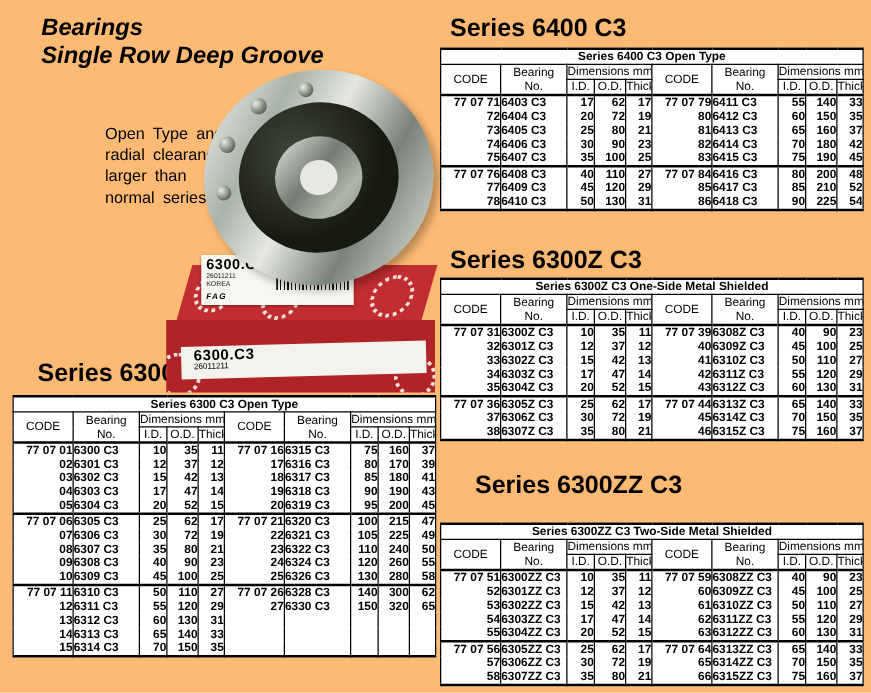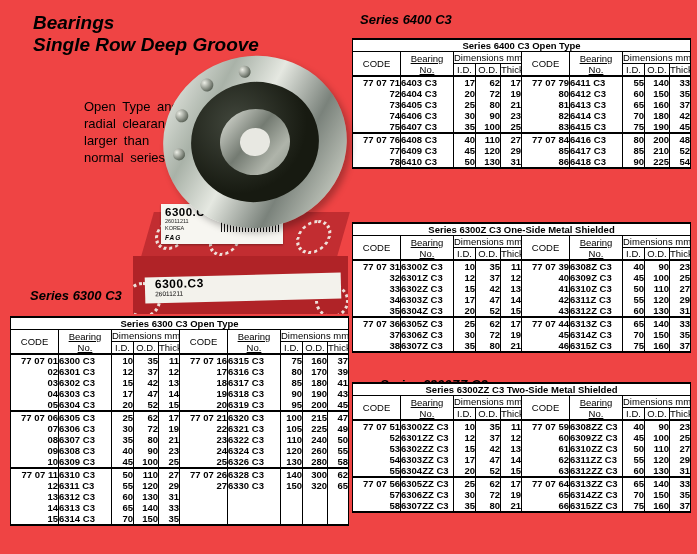--- a/index.html
+++ b/index.html
@@ -1,44 +1,44 @@
 <!DOCTYPE html>
 <html><head>
 <meta charset="utf-8">
 <style>
   html,body { margin:0; padding:0; }
   body { width:697px; height:554px; background:#ffffff; font-family:"Liberation Sans", sans-serif; color:#000; }
-  .page { position:relative; width:697px; height:554px; background:#ef4444; overflow:hidden; }
+  .page { position:relative; width:697px; height:554px; background:#fdba74; overflow:hidden; }
 
   
   .page-title { position:absolute; left:33px; top:12px; font-size:19px; font-weight:bold; font-style:italic; line-height:22px; }
-  .series-heading { position:absolute; font-size:13px; font-weight:bold; font-style:italic; white-space:nowrap;text-align:right; }
+  .series-heading { position:absolute; font-size:20px; font-weight:bold; white-space:nowrap;text-align:right; }
   .h-6300  { left:30px;  top:288px; }
   .h-6400  { left:360px; top:12px; }
   .h-6300z { left:360px; top:197px; }
   .h-6300zz{ left:380px; top:377px; }
 
   
   .description { position:absolute; left:48px; top:98px; font-size:13px; line-height:17px; word-spacing:3px;margin-left:36px; }
 
   
   table.cat { position:absolute; border-collapse:collapse; table-layout:fixed; width:338px; background:#fff; border-top:2px solid #000; border-bottom:2px solid #000; border-left:1px solid #000; border-right:1px solid #000; }
   .t-6300  { left:10px;  top:316px; }
   .t-6400  { left:352px; top:38px; }
   .t-6300z { left:352px; top:222px; }
-  .t-6300zz{ left:352px; top:382px; }
+  .t-6300zz{ left:352px; top:418px; }
   table.cat col.w-code { width:48px; }
   table.cat col.w-bear { width:53px; }
   table.cat col.w-id   { width:22px; }
   table.cat col.w-od   { width:25px; }
   table.cat col.w-th   { width:21px; }
   table.cat td { border-left:1px solid #000; border-right:1px solid #000; padding:0; overflow:hidden; white-space:nowrap; font-size:9.5px; height:11px; line-height:11px; }
   td.ttl { font-weight:bold; text-align:center; font-size:10.5px; height:16px; line-height:16px; border-bottom:1px solid #000;margin-top:43px; }
   td.hc { text-align:center; font-weight:normal; font-size:9.5px; }
-  td.hb { text-align:center; font-weight:normal; font-size:9px; line-height:10px; height:30px;text-decoration:underline; }
+  td.hb { text-align:center; font-weight:normal; font-size:9px; line-height:10px; height:30px; }
   td.hd { text-align:center; font-weight:normal; font-size:9px; height:15px; line-height:15px; border-bottom:1px solid #000; }
   td.hs { text-align:center; font-weight:normal; font-size:8.5px; height:14px; line-height:14px; border-bottom:2px solid #000; }
   td.dc { text-align:right; padding-right:3px; font-weight:bold; }
   td.db { text-align:left;  padding-left:3px;  font-weight:bold; font-size:9px; }
   td.dn { text-align:right; padding-right:4px; font-weight:bold; }
   td.first { border-top:2px solid #000; }
 
   
   .photo { position:absolute; left:133px; top:56px; width:215px; height:258px; }
   .box { position:absolute; left:0; bottom:0; width:215px; height:102px; z-index:1; }
@@ -113,20 +113,21 @@
       <span class="ball" style="left:48%;top:5%;width:12px;height:12px;"></span>
       <span class="ball" style="left:10%;top:24%;width:13px;height:13px;"></span>
       <span class="ball" style="left:5%;top:46%;width:12px;height:12px;"></span>
       <div class="bore"></div>
       <div class="bore-hole"></div>
     </div>
   </div>
 
   <div class="series-heading h-6300">Series 6300 C3</div>
   <div class="series-heading h-6400">Series 6400 C3</div>
+  <div class="series-heading h-6300z">Series 6300Z C3</div>
   <div class="series-heading h-6300zz">Series 6300ZZ C3</div>
 
   <table class="cat t-6300">
       <colgroup>
         <col class="w-code">
         <col class="w-bear">
         <col class="w-id">
         <col class="w-od">
         <col class="w-th">
         <col class="w-code">

